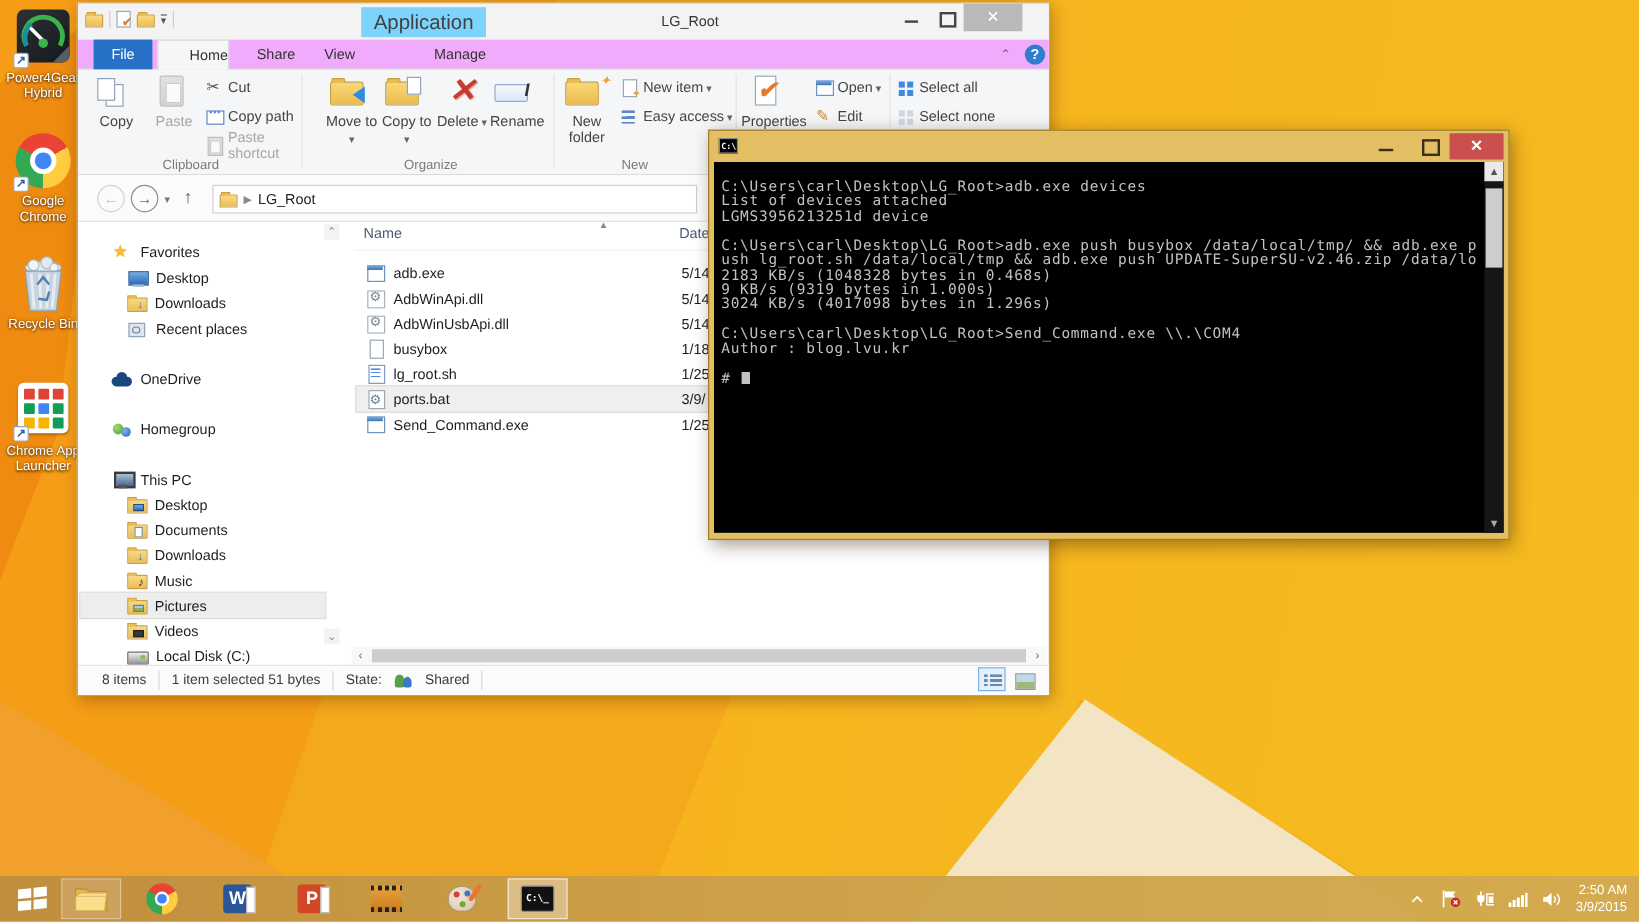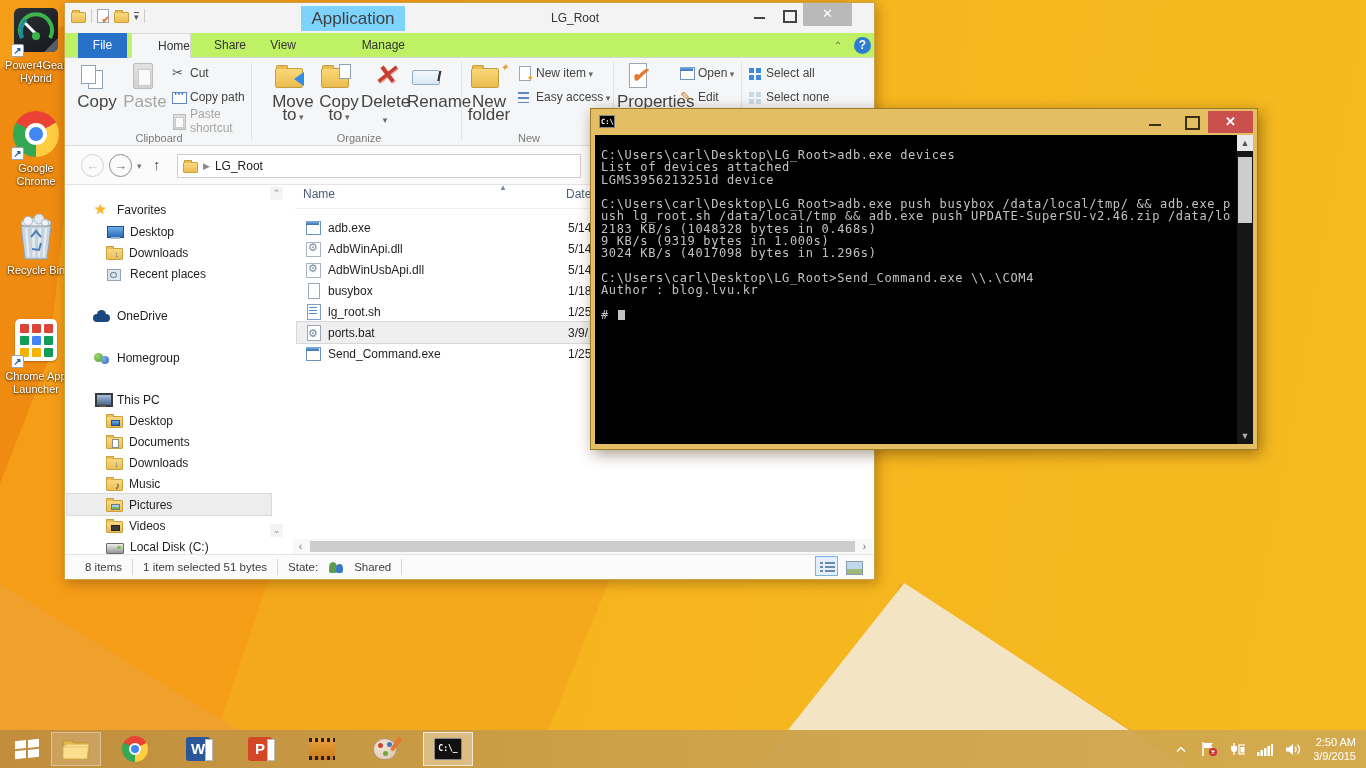--- a/index.html
+++ b/index.html
@@ -54,37 +54,37 @@
   .apptools{position:absolute;left:236px;top:3px;width:104px;height:25px;background:#7dd3fc;
     color:#414141;text-align:center;line-height:25px;font-size:17px}
   .wtitle{position:absolute;left:440px;top:0;width:140px;text-align:center;line-height:30px;
     color:#333;font-size:12px}
   .capbtn{position:absolute;top:0;height:24px;color:#333}
   #exp-min{left:682px;width:26px}#exp-min::after{content:"";position:absolute;left:7px;top:14px;width:11px;height:2px;background:#444}
   #exp-max{left:710px;width:26px}#exp-max::after{content:"";position:absolute;left:8px;top:7px;width:10px;height:9px;border:2px solid #444}
   #exp-close{left:738px;width:49px;height:23px;background:#B9B9B9;color:#fff;text-align:center;line-height:22px;font-size:13px}
 
   
-  .tabrow{position:absolute;left:0;top:30px;right:0;height:25px;background:#bef264;border-bottom:1px solid #D8D8D8}
+  .tabrow{position:absolute;left:0;top:30px;right:0;height:25px;background:#f0abfc;border-bottom:1px solid #D8D8D8}
   .ftab{position:absolute;left:13px;top:0;width:49px;height:25px;background:#2772C8;color:#fff;
     text-align:center;line-height:25px}
   .tab{position:absolute;top:0;height:25px;text-align:right;line-height:25px;color:#333}
   .tab.sel{background:#F5F6F7;border:1px solid #D8D8D8;border-bottom:none}
   .ribchev{position:absolute;left:765px;top:5px;width:16px;height:16px;color:#666;font-size:10px;text-align:center;line-height:16px}
   .helpbtn{position:absolute;left:789px;top:4px;width:17px;height:17px;border-radius:50%;background:#2E7DD1;
     color:#fff;font-weight:bold;font-size:12px;text-align:center;line-height:17px}
 
   
   .ribbon{position:absolute;left:0;top:55px;right:0;height:88px;background:#F5F6F7;border-bottom:1px solid #DADBDC}
   .rgroup{position:absolute;top:0;height:88px}
   .glabel{position:absolute;bottom:2px;left:0;right:0;text-align:center;font-size:11px;color:#7A7A7A}
   .rdiv{position:absolute;top:4px;width:1px;height:78px;background:#E2E3E4}
   .bigbtn{position:absolute;top:3px;width:48px;text-align:center}
   .bigbtn .bico{height:34px;position:relative}
-  .bigbtn .blbl{font-size:17px;line-height:13px;color:#444}
+  .bigbtn .blbl{font-size:12px;line-height:13px;color:#444}
   .dd::after{content:" ▾";font-size:9px;color:#666}
   .smallrow{position:absolute;height:18px;display:flex;align-items:center;gap:3px;font-size:12px;color:#444}
   .disabled,.disabled .blbl{color:#A6A6A6}
   .disabled .bico,.disabled .sic{filter:grayscale(1);opacity:.5}
 
   
   .bico i,.sic{display:inline-block}
   .ic-copy{position:absolute;left:8px;top:4px;width:15px;height:19px;background:#fff;border:1px solid #8FA3B8;
     box-shadow:7px 5px 0 -1px #fff,7px 5px 0 0 #8FA3B8}
   .ic-paste-board{position:absolute;left:12px;top:2px;width:20px;height:26px;background:linear-gradient(#C9CED6,#A8AFBA);border:1px solid #7E8791;border-radius:2px}

